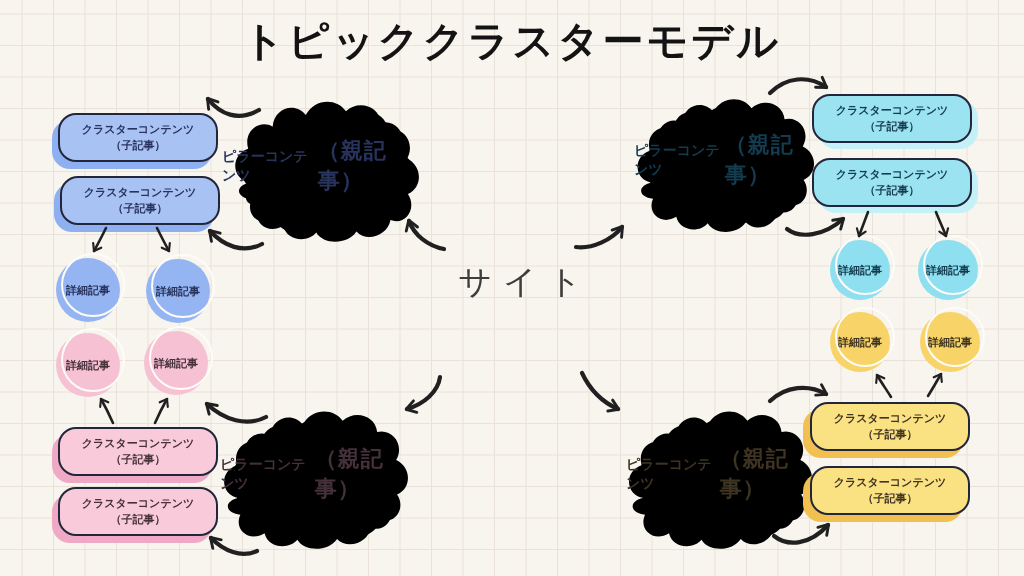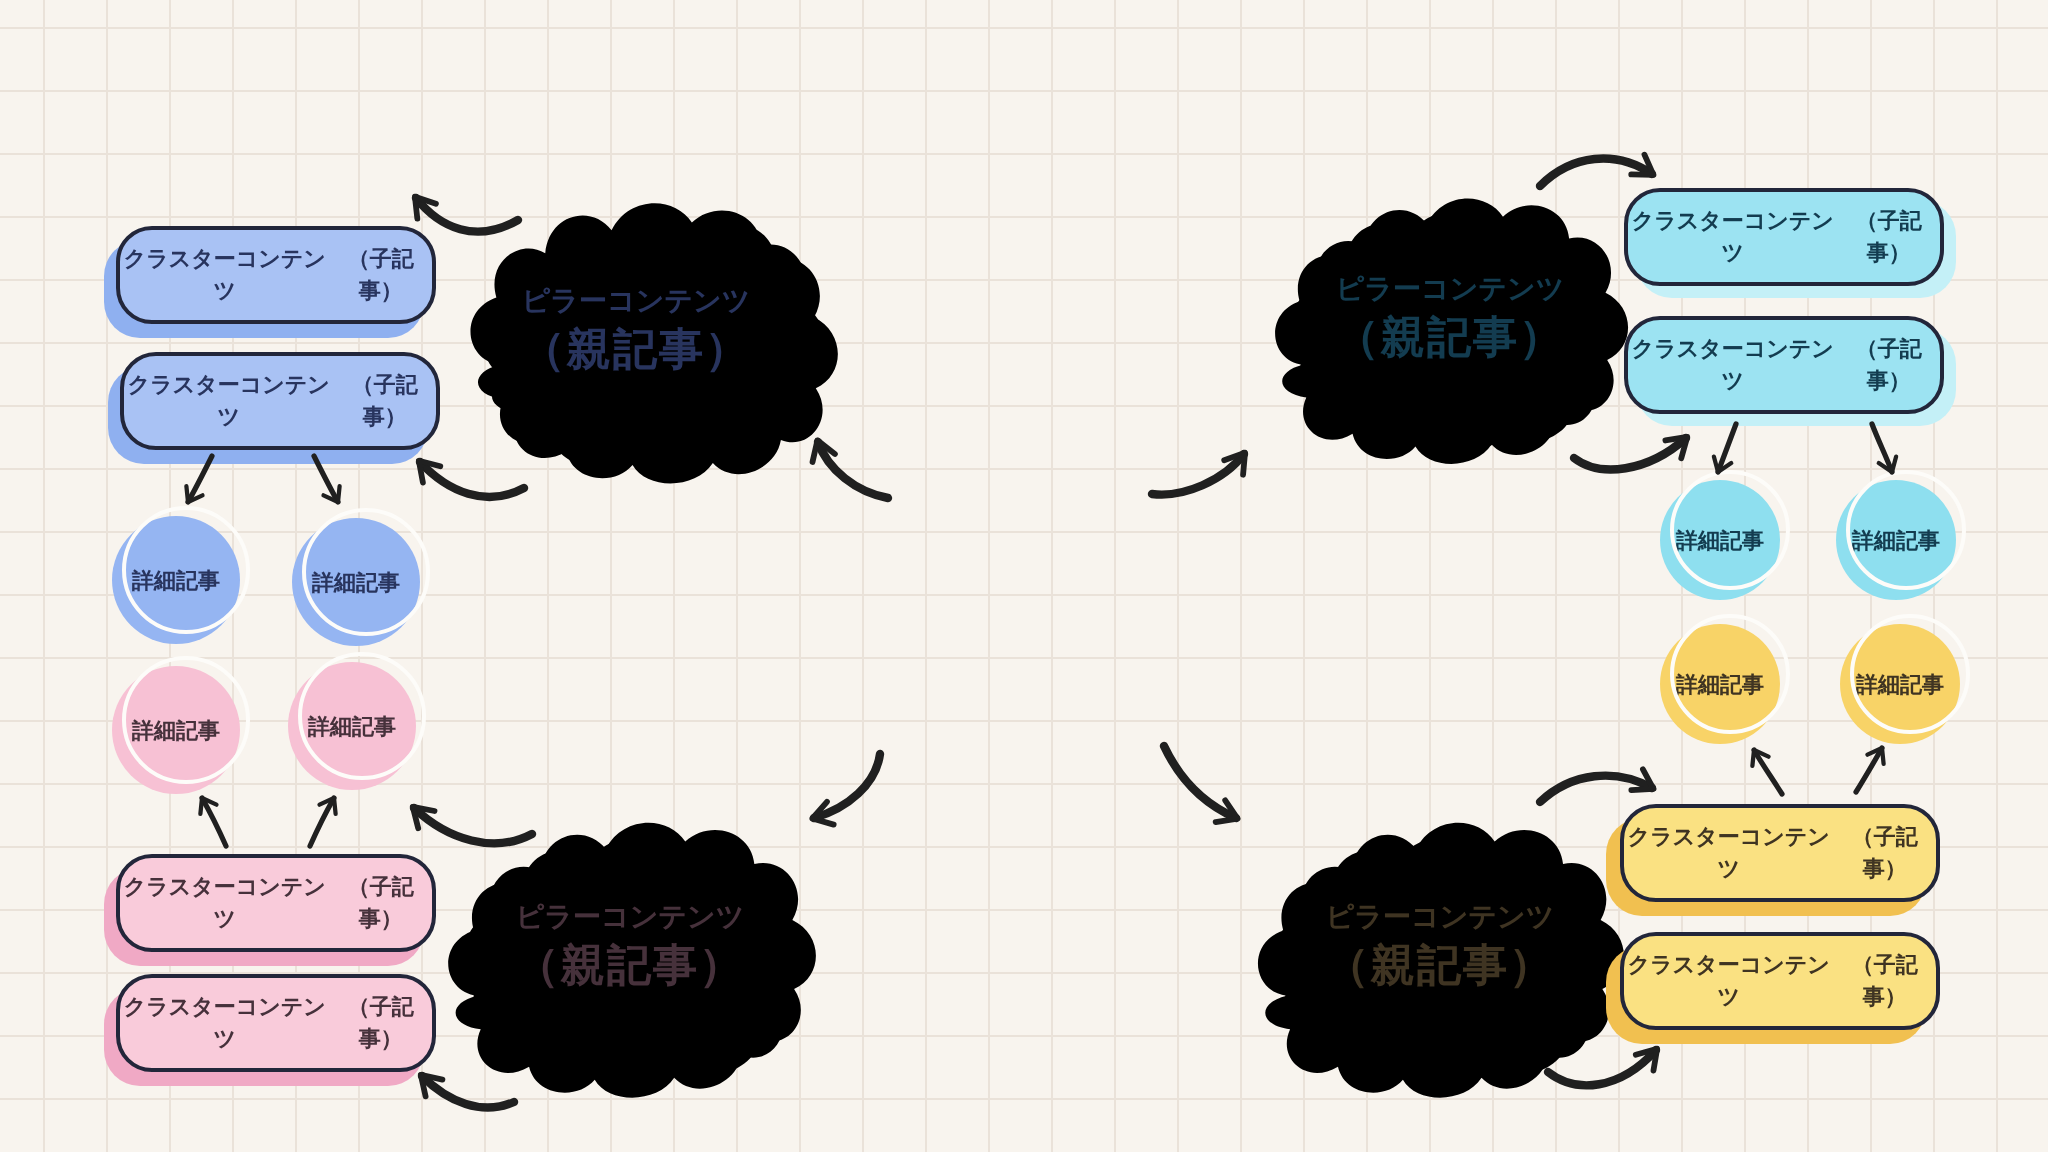--- a/index.html
+++ b/index.html
@@ -18,29 +18,29 @@
   }
   .center-theme{
     position:absolute;left:425px;top:264px;width:190px;text-align:center;
     font-size:33px;font-weight:500;color:var(--center_ink);
     letter-spacing:11px;text-indent:11px;line-height:1.1;
   }
   
   .cloud{position:absolute;}
   .cloud svg{position:absolute;inset:0;width:100%;height:100%;overflow:visible;}
   .cloud-label{
-    position:absolute;inset:0;display:flex;flex-direction:column;
+    position:absolute;inset:0;display:flex;flex-direction:row;
     align-items:center;justify-content:center;text-align:left;line-height:1.35;
   }
   .cloud-label .l1{font-size:14px;font-weight:600;}
   .cloud-label .l2{font-size:22px;font-weight:800;letter-spacing:1px;}  .cloud-blue  .shadow{transform:translate(7px,7px);}  .cloud-blue  .cloud-label{color:var(--blue_text);}  .cloud-teal  .shadow{transform:translate(-9px,7px);}  .cloud-teal  .cloud-label{color:var(--teal_text);}  .cloud-pink  .shadow{transform:translate(-9px,8px);}  .cloud-pink  .cloud-label{color:var(--pink_text);} .cloud-yellow .shadow{transform:translate(-10px,8px);} .cloud-yellow .cloud-label{color:var(--yellow_text);}
   
   .cbox{
     position:absolute;width:156px;height:45px;border:2.5px solid #22263a;border-radius:18px;
-    display:flex;align-items:center;justify-content:center;
+    display:flex;flex-direction:column;align-items:center;justify-content:center;
     text-align:center;line-height:1.4;font-size:11px;font-weight:600;
   }
   .cbox-blue  {background:var(--blue_box);  box-shadow:-6px 7px 0 var(--blue_box_shadow);  color:var(--blue_text);}
   .cbox-teal  {background:var(--teal_box);  box-shadow: 6px 6px 0 var(--teal_box_shadow);  color:var(--teal_text);}
   .cbox-pink  {background:var(--pink_box);  box-shadow:-6px 7px 0 var(--pink_box_shadow);  color:var(--pink_text);}
   .cbox-yellow{background:var(--yellow_box);box-shadow:-7px 7px 0 var(--yellow_box_shadow);color:var(--yellow_text);}
   
   .dcircle{
     position:absolute;border-radius:50%;display:flex;align-items:center;justify-content:center;
     font-size:11px;font-weight:700;text-align:center;
@@ -65,22 +65,24 @@
 <body>
 
 <div id="stage">
 
   <svg width="0" height="0" style="position:absolute">
     <defs>
       <path id="cloudPath" d="M 32,92 C 12,90 8,64 30,57 C 24,38 44,26 58,34 C 60,14 84,8 96,22 C 106,4 132,4 142,18 C 156,6 180,12 182,30 C 200,26 214,44 204,60 C 222,68 222,90 205,97 C 216,112 202,130 185,124 C 182,140 158,148 146,136 C 136,150 108,150 100,137 C 90,148 66,146 62,130 C 44,140 26,126 34,110 C 16,108 14,96 32,92 Z"></path>
     </defs>
   </svg>
 
+  <div class="title">トピッククラスターモデル</div>
 
   <div class="center-theme">
+    <div>サイト</div>
   </div>
 
   <div class="cloud cloud-blue" style="left:222px;top:94px;width:192px;height:144px">
     <svg class="shadow" viewBox="0 0 220 150" preserveAspectRatio="none">
         <use href="#cloudPath"></use>
       </svg>
     <svg class="main" viewBox="0 0 220 150" preserveAspectRatio="none">
         <use href="#cloudPath"></use>
       </svg>
     <div class="cloud-label">

